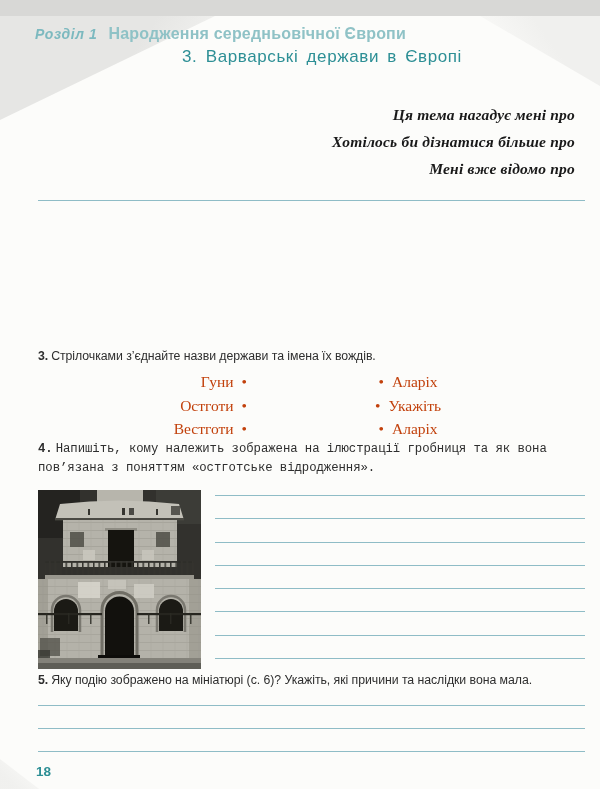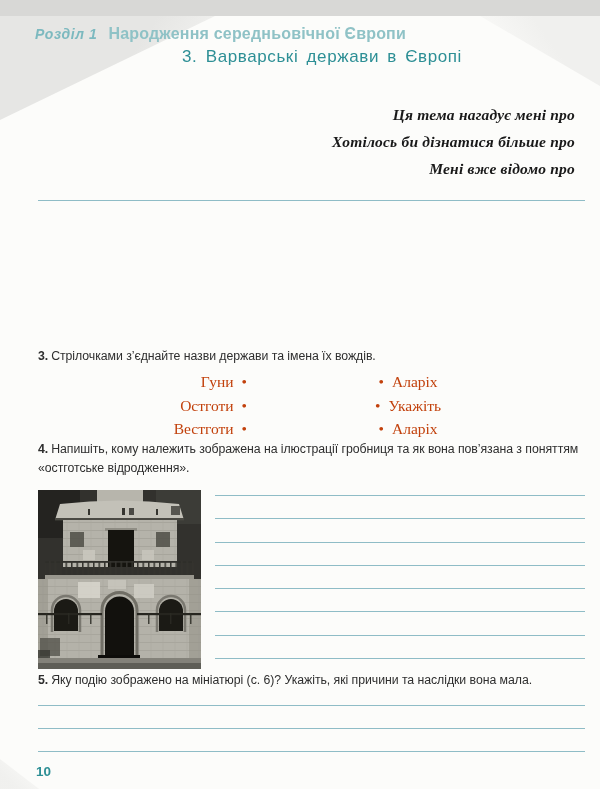--- a/index.html
+++ b/index.html
@@ -119,21 +119,21 @@
       </div>
       <div class="mcol-r">
         <div class="mrow"><span class="dot-r">•</span><span>Аларіх</span></div>
         <div class="mrow"><span class="dot-r">•</span><span>Укажіть</span></div>
         <div class="mrow"><span class="dot-r">•</span><span>Аларіх</span></div>
       </div>
     </div>
   </section>
 
   <section class="sec t4">
-    <p class="task-label" style="line-height:19px;"><span class="tnum">4.</span><span>Напишіть, кому належить зображена на ілюстрації гробниця та як вона пов’язана з поняттям «остготське відродження».</span></p>
+    <p class="task-label" style="line-height:19px;font-family:Liberation Mono, monospace;"><span class="tnum">4.</span><span>Напишіть, кому належить зображена на ілюстрації гробниця та як вона пов’язана з поняттям «остготське відродження».</span></p>
   </section>
 
   <div class="photo">
     <svg viewBox="0 0 163 179" xmlns="http://www.w3.org/2000/svg" preserveAspectRatio="none">
       <defs>
         <pattern id="hstone" width="12" height="8" patternUnits="userSpaceOnUse">
           <path d="M0 .5 H12" stroke="#96948b" stroke-width="1"></path>
           <path d="M5 .5 V8" stroke="#9c9a91" stroke-width=".6"></path>
         </pattern>
         <pattern id="posts" width="5.5" height="14" patternUnits="userSpaceOnUse">
@@ -214,14 +214,14 @@
     <div class="al"></div>
   </div>
 
   <section class="sec t5">
     <p class="task-label"><span class="tnum">5.</span><span>Яку подію зображено на мініатюрі (с. 6)? Укажіть, які причини та наслідки вона мала.</span></p>
     <div class="al first"></div>
     <div class="al"></div>
     <div class="al"></div>
   </section>
 
-  <div class="pageno">10</div>
+  <div class="pageno">18</div>
 </div>
 
 </body></html>

